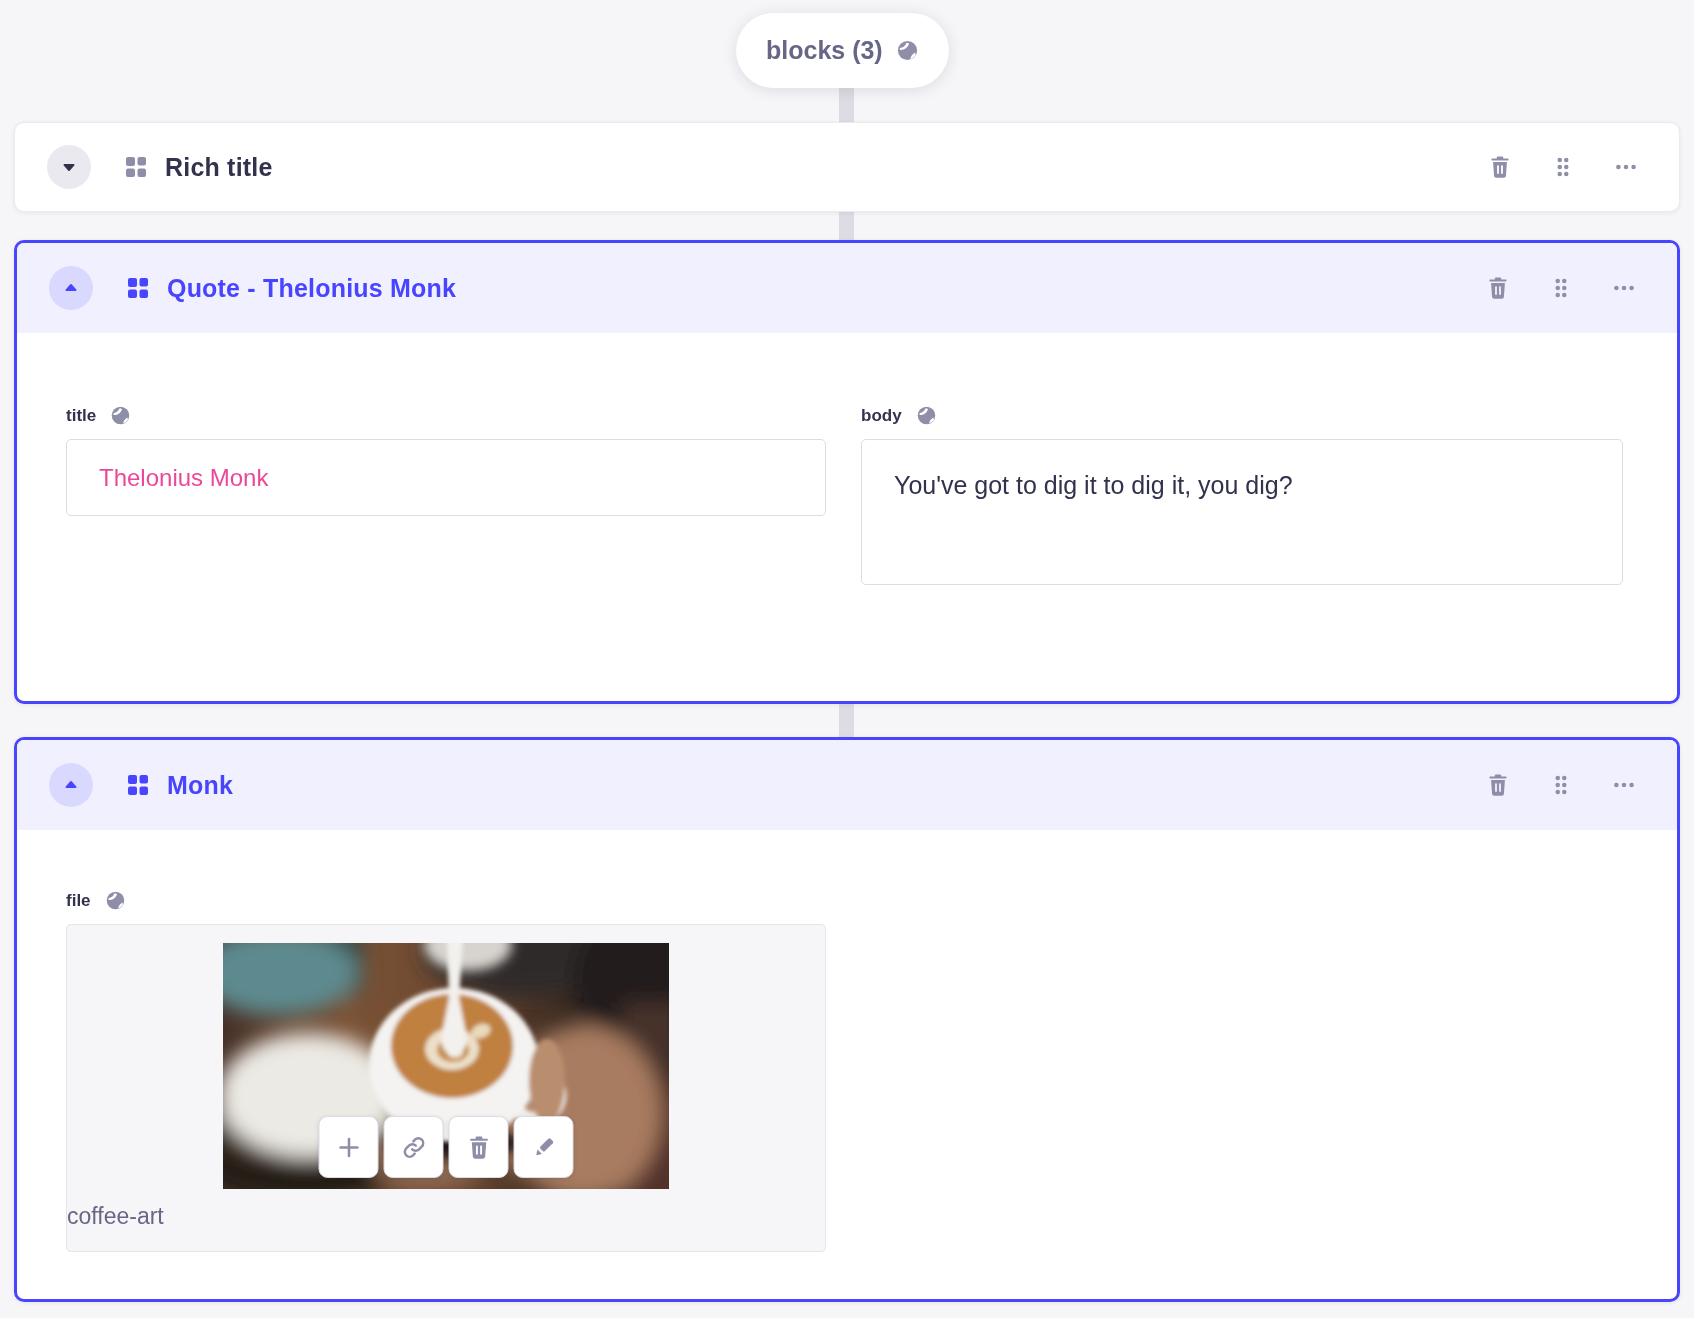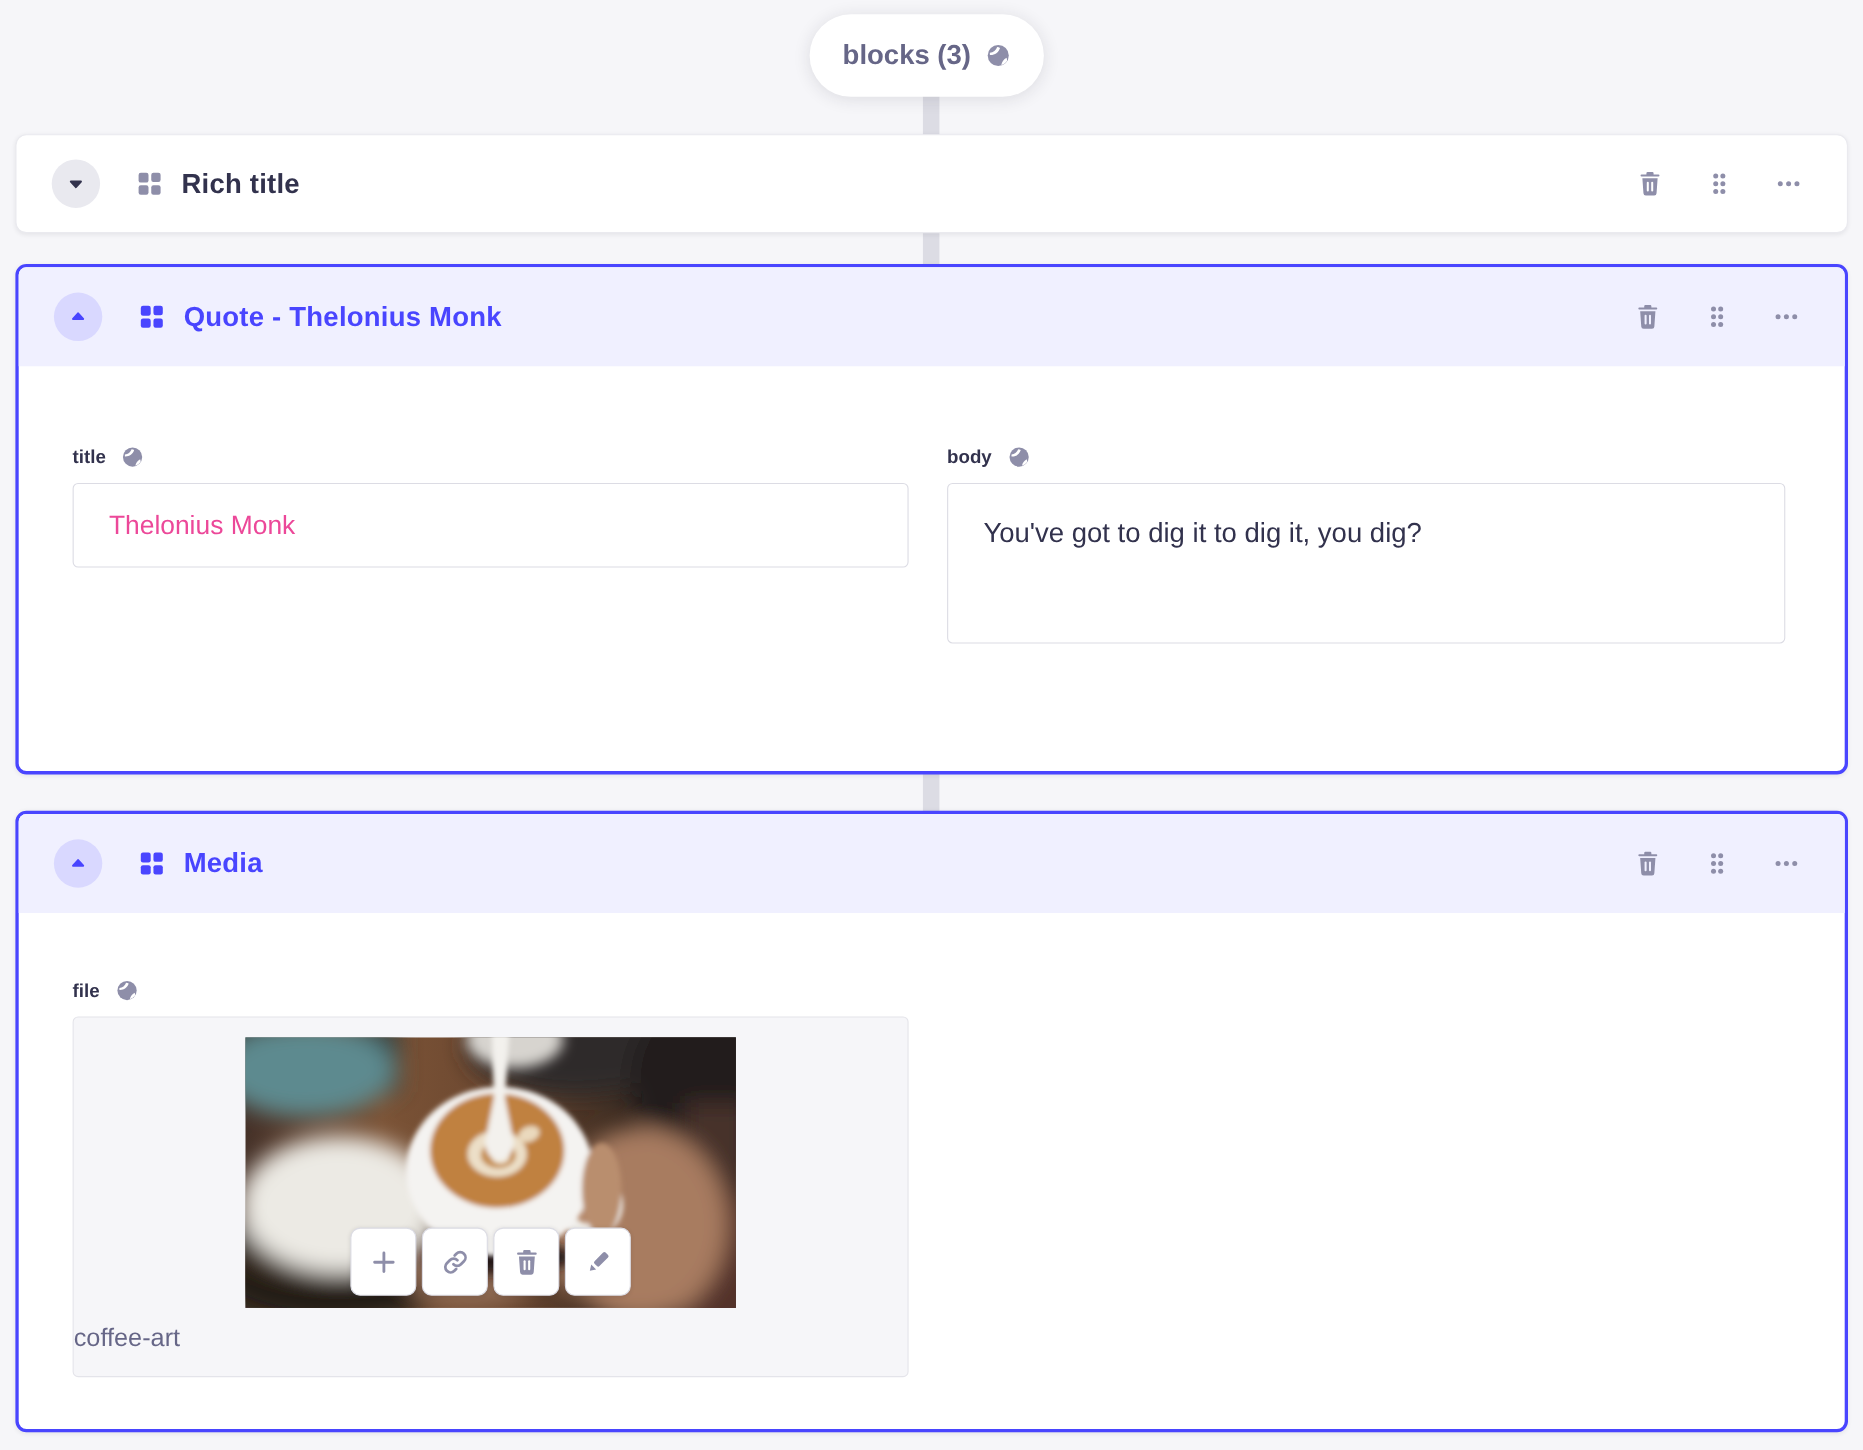--- a/index.html
+++ b/index.html
@@ -224,21 +224,21 @@
       <svg viewBox="0 0 24 24">
         <path d="M7 14.2h10l-5-5.6z" fill="currentColor" stroke="currentColor" stroke-width="2" stroke-linejoin="round"></path>
       </svg>
     </button>
     <svg class="grid-ic" viewBox="0 0 24 24">
       <rect x="2" y="2" width="9" height="9" rx="2" fill="currentColor"></rect>
       <rect x="13.5" y="2" width="8.5" height="8.5" rx="2" fill="currentColor"></rect>
       <rect x="2" y="13.5" width="9" height="8.5" rx="2" fill="currentColor"></rect>
       <rect x="13.5" y="13.5" width="8.5" height="8.5" rx="2" fill="currentColor"></rect>
     </svg>
-    <span class="hdr-title">Media</span>
+    <span class="hdr-title">Monk</span>
     <span class="actions">
       <button class="abtn">
         <svg viewBox="0 0 24 24">
           <path fill="currentColor" d="M10 2.2h4a1 1 0 0 1 1 1v1h4.1a.85.85 0 0 1 0 1.7H4.9a.85.85 0 0 1 0-1.7H9v-1a1 1 0 0 1 1-1Z"></path>
           <path fill="currentColor" d="M5.6 7.4h12.8l-.9 12.7a2 2 0 0 1-2 1.9H8.5a2 2 0 0 1-2-1.9L5.6 7.4Z"></path>
           <rect x="9.3" y="10.3" width="1.7" height="8.2" rx=".85" fill="#f0f0ff"></rect>
           <rect x="13" y="10.3" width="1.7" height="8.2" rx=".85" fill="#f0f0ff"></rect>
         </svg>
       </button>
       <button class="abtn">

